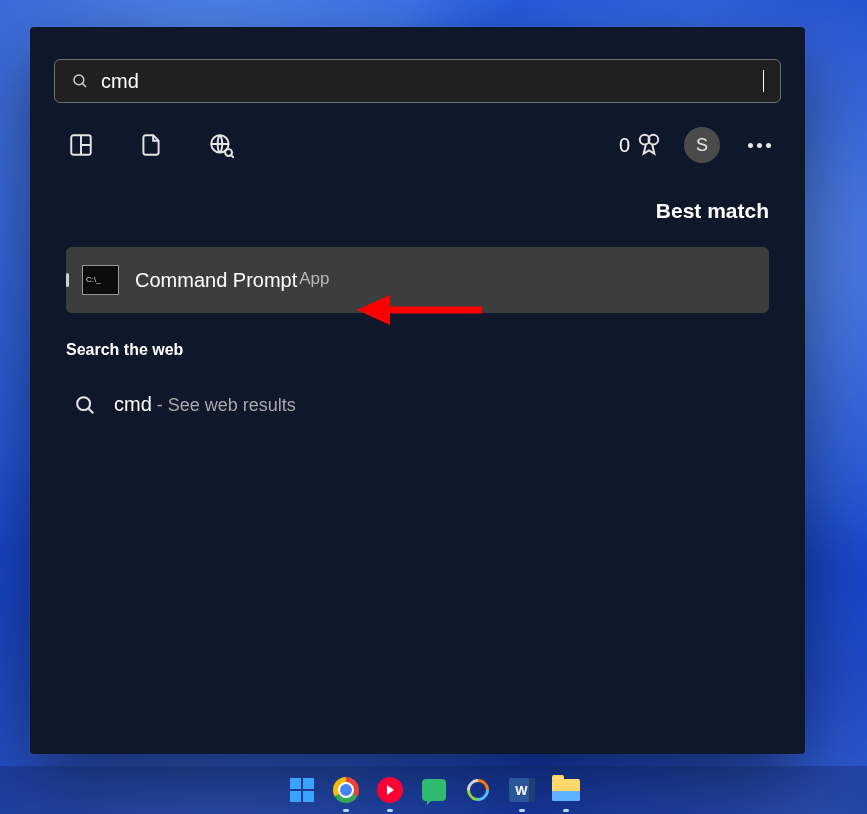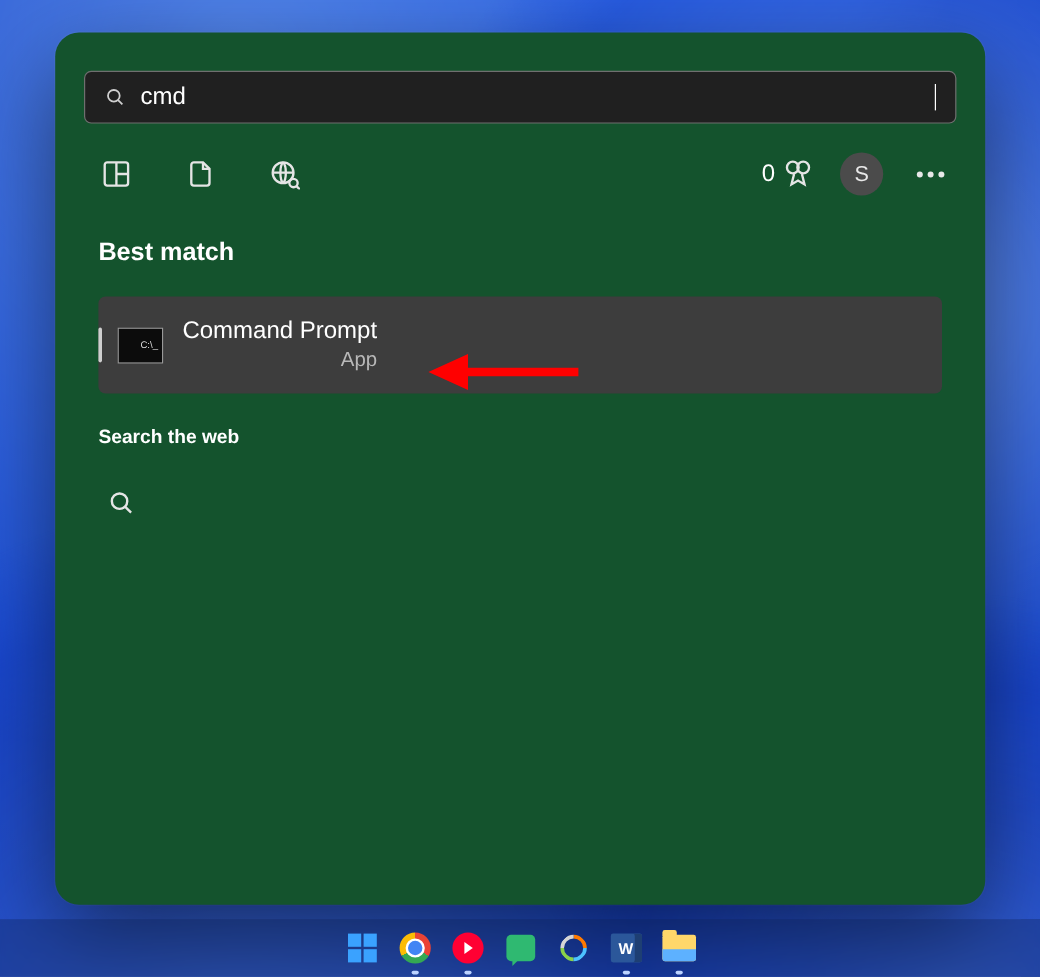--- a/index.html
+++ b/index.html
@@ -12,24 +12,24 @@
 
 
 .wave { position: absolute; border-radius: 50%; filter: blur(4px); opacity: .6; }
 .wave.w1 { width: 1200px; height: 1200px; left:-400px; top:-550px; background: radial-gradient(circle, #7db2ff 0%, #2b62e8 60%, transparent 70%); }
 .wave.w2 { width: 900px; height: 900px; right:-350px; top:-200px; background: radial-gradient(circle, #89b7ff 0%, #1f53df 55%, transparent 68%); }
 .wave.w3 { width: 1000px; height: 1000px; left:-300px; bottom:-600px; background: radial-gradient(circle, #679dff 0%, #1a48d2 58%, transparent 70%); }
 .wave.w4 { width: 700px; height: 700px; right:-280px; bottom:-380px; background: radial-gradient(circle, #5a90ff 0%, #1943c8 55%, transparent 70%); }
 
 .panel {
   position: absolute;
-  left: 46px; top: 27px;
+  left: 30px; top: 27px;
   width: 775px; height: 727px;
-  background: #14532d;
-  border-radius: 20px;
+  background: #0f172a;
+  border-radius: 4px;
   box-shadow: 0 30px 80px rgba(0,0,0,.55), 0 0 0 1px rgba(255,255,255,.04);
   display: flex; flex-direction: column;
 }
 
 .search-wrap { padding: 32px 24px 0; }
 .search-box {
   display: flex; align-items: center; gap: 12px;
   height: 44px;
   padding: 0 16px;
   background: #202020;
@@ -54,39 +54,39 @@
   width: 36px; height: 36px; border-radius: 50%;
   background: #4b4b4b; color: #e8e8e8;
   display: flex; align-items: center; justify-content: center;
   font-size: 18px; cursor: pointer;
 }
 .more { display: flex; gap: 4px; cursor: pointer; padding: 6px; }
 .more span { width: 5px; height: 5px; background: #e8e8e8; border-radius: 50%; }
 
 .body { padding: 36px 36px 0 36px; }
 
-.section-h { color: #fff; font-size: 21px; font-weight: 600; margin-bottom: 24px; }
+.section-h { color: #fff; font-size: 21px; font-weight: 600; margin-bottom: 24px; text-align: right; }
 
 .best {
   position: relative;
   display: flex; align-items: center; gap: 16px;
   background: #3d3d3d; border-radius: 6px;
   padding: 18px 16px; cursor: pointer;
   margin-bottom: 28px;
 }
 .best::before {
   content: ""; position: absolute; left: 0; top: 26px; bottom: 26px; width: 3px;
   background: #cfcfcf; border-radius: 2px;
 }
 .best .icon-box {
   width: 37px; height: 30px; background: #0c0c0c; border: 1px solid #999;
-  display: flex; align-items: center; padding: 2px 18px;
+  display: flex; align-items: center; padding: 2px 3px;
 }
 .best .icon-box span { color: #ddd; font-size: 8px; line-height: 8px; }
-.best .txt { display: flex; flex-direction: column; gap: 2px; }
+.best .txt { display: flex; flex-direction: row; gap: 2px; }
 .best .title { color: #fff; font-size: 20px; }
 .best .sub { color: #b8b8b8; font-size: 17px; text-align: right; }
 
 .arrow {
   position: absolute; left: 352px; top: 285px; pointer-events: none;
 }
 
 .web-h { color: #fff; font-size: 16px; font-weight: 600; margin-bottom: 24px; }
 
 .web-item {
@@ -213,20 +213,23 @@
       </div>
     </div>
 
     <div class="web-h">Search the web</div>
 
     <div class="web-item">
       <svg viewBox="0 0 24 24">
           <circle cx="10.5" cy="10.5" r="7"></circle>
           <line x1="21" y1="21" x2="15.5" y2="15.5"></line>
         </svg>
+      <div>
+        <span class="q">cmd</span><span class="hint"> - See web results</span>
+      </div>
     </div>
   </div>
 </div>
 
 <svg class="arrow" width="135" height="50">
   <line x1="130" y1="25" x2="30" y2="25" stroke="#ff0000" stroke-width="7"></line>
   <polygon points="5,25 38,10 38,40" fill="#ff0000"></polygon>
 </svg>
 
 <div class="taskbar">

